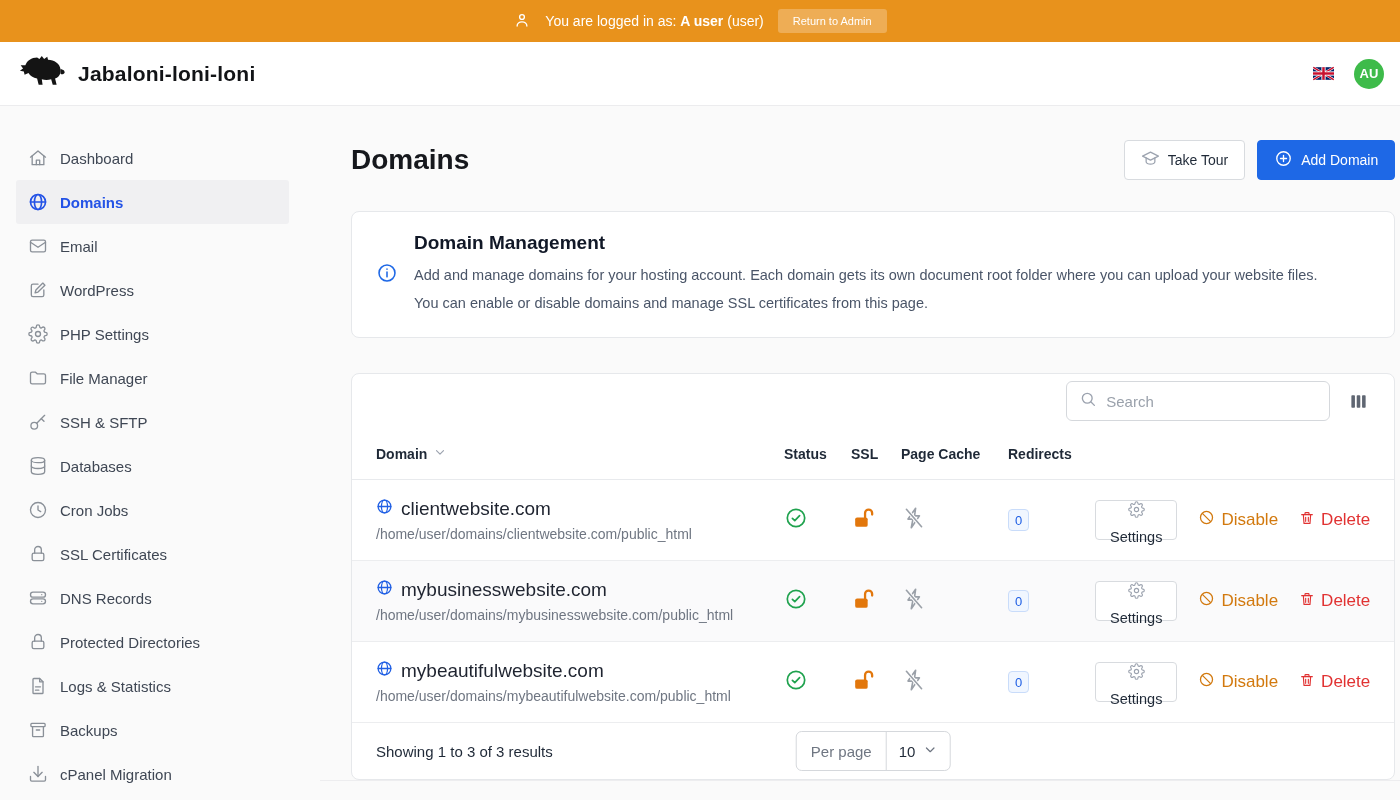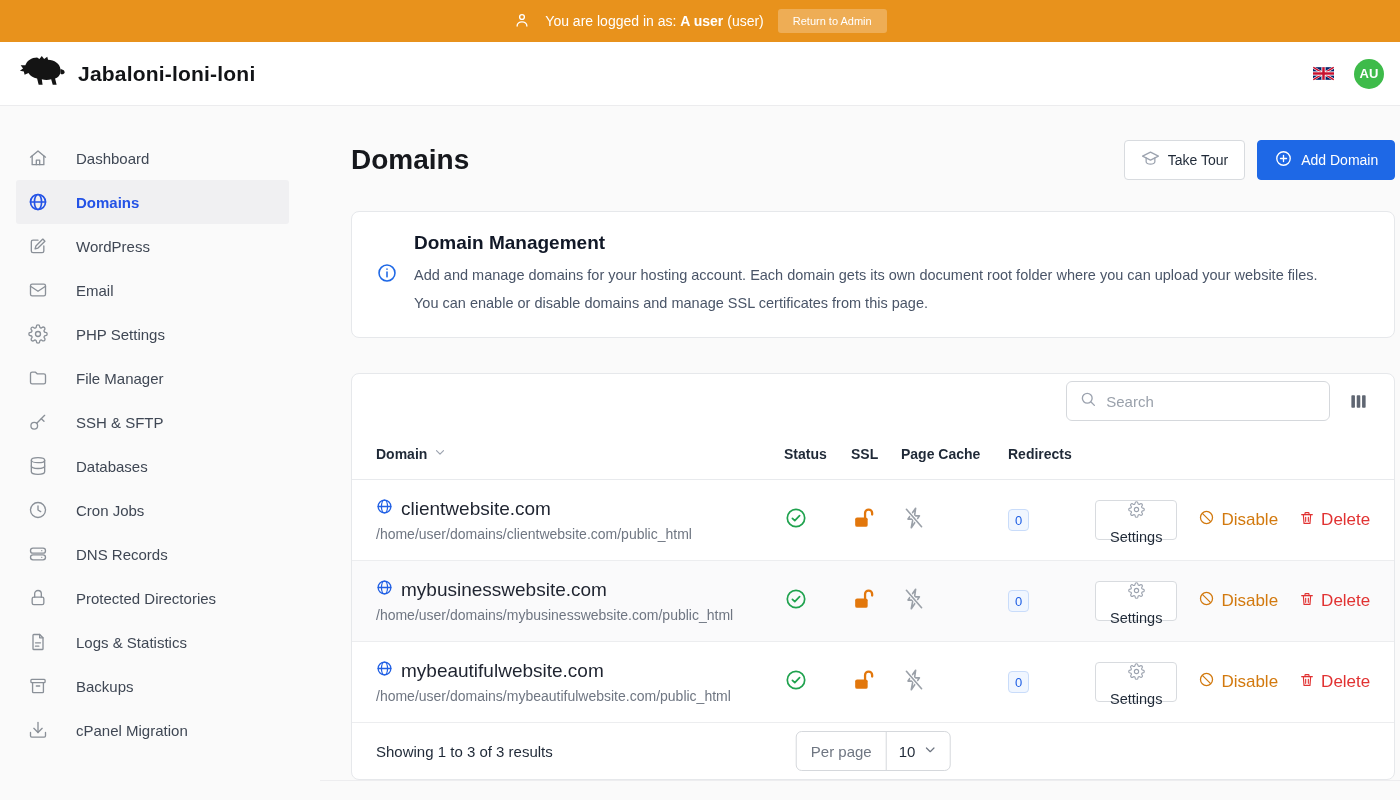--- a/index.html
+++ b/index.html
@@ -21,21 +21,21 @@
   .brand-title { font-size:21px; font-weight:800; color:#121417; letter-spacing:.2px; }
   .topbar-right { margin-left:auto; display:flex; align-items:center; gap:20px; }
   .flag { width:21px; height:15px; border-radius:2px; overflow:hidden; display:block; }
   .avatar { width:30px; height:30px; border-radius:50%; background:#3EBB4A; color:#fff;
     font-size:13px; font-weight:700; display:flex; align-items:center; justify-content:center; cursor:pointer; }
 
   
   .layout { display:flex; height:694px; }
   .sidebar { width:320px; flex:0 0 320px; padding-top:30px; }
   .side-item { height:44px; margin:0 31px 0 16px; padding-left:12px; border-radius:3px;
-    display:flex; align-items:center; gap:28px; font-size:15px; color:#3F4754; cursor:pointer; }
+    display:flex; align-items:center; gap:12px; font-size:15px; color:#3F4754; cursor:pointer; }
   .side-item .ic { width:20px; height:20px; display:flex; }
   .side-item svg { stroke:#8A9098; }
   .side-item.active { background:#F0F0F2; color:#2453E6; font-weight:600; }
   .side-item.active svg { stroke:#2453E6; }
 
   .main { flex:1; padding:34px 31px 0 31px; position:relative; }
 
   
   .page-head { display:flex; align-items:center; margin-bottom:31px; }
   .page-title { font-size:28px; font-weight:800; color:#16181D; }
@@ -158,34 +158,34 @@
             <circle cx="12" cy="12" r="9"></circle>
             <path d="M3 12h18"></path>
             <ellipse cx="12" cy="12" rx="4.3" ry="9"></ellipse>
           </svg>
         </span>
       <span>Domains</span>
     </div>
     <div class="side-item">
       <span class="ic">
           <svg width="20" height="20" viewBox="0 0 24 24" fill="none" stroke-width="1.6" stroke-linecap="round" stroke-linejoin="round">
+            <rect x="3" y="5" width="18" height="14" rx="2"></rect>
+            <path d="M3 7.5l9 6 9-6"></path>
+          </svg>
+        </span>
+      <span>Email</span>
+    </div>
+    <div class="side-item">
+      <span class="ic">
+          <svg width="20" height="20" viewBox="0 0 24 24" fill="none" stroke-width="1.6" stroke-linecap="round" stroke-linejoin="round">
             <path d="M12 5H6a2 2 0 0 0-2 2v11a2 2 0 0 0 2 2h11a2 2 0 0 0 2-2v-6"></path>
             <path d="M17.8 3.7l2.5 2.5L12 14.5l-3.5 1 1-3.5z"></path>
           </svg>
         </span>
       <span>WordPress</span>
-    </div>
-    <div class="side-item">
-      <span class="ic">
-          <svg width="20" height="20" viewBox="0 0 24 24" fill="none" stroke-width="1.6" stroke-linecap="round" stroke-linejoin="round">
-            <rect x="3" y="5" width="18" height="14" rx="2"></rect>
-            <path d="M3 7.5l9 6 9-6"></path>
-          </svg>
-        </span>
-      <span>Email</span>
     </div>
     <div class="side-item">
       <span class="ic">
           <svg width="20" height="20" viewBox="0 0 24 24" fill="none" stroke-width="1.6" stroke-linecap="round" stroke-linejoin="round">
             <circle cx="12" cy="12" r="3"></circle>
             <path d="M19.4 15a1.65 1.65 0 0 0 .33 1.82l.06.06a2 2 0 1 1-2.83 2.83l-.06-.06a1.65 1.65 0 0 0-1.82-.33 1.65 1.65 0 0 0-1 1.51V21a2 2 0 1 1-4 0v-.09a1.65 1.65 0 0 0-1-1.51 1.65 1.65 0 0 0-1.82.33l-.06.06a2 2 0 1 1-2.83-2.83l.06-.06a1.65 1.65 0 0 0 .33-1.82 1.65 1.65 0 0 0-1.51-1H3a2 2 0 1 1 0-4h.09a1.65 1.65 0 0 0 1.51-1 1.65 1.65 0 0 0-.33-1.82l-.06-.06a2 2 0 1 1 2.83-2.83l.06.06a1.65 1.65 0 0 0 1.82.33H9a1.65 1.65 0 0 0 1-1.51V3a2 2 0 1 1 4 0v.09a1.65 1.65 0 0 0 1 1.51 1.65 1.65 0 0 0 1.82-.33l.06-.06a2 2 0 1 1 2.83 2.83l-.06.06a1.65 1.65 0 0 0-.33 1.82V9a1.65 1.65 0 0 0 1.51 1H21a2 2 0 1 1 0 4h-.09a1.65 1.65 0 0 0-1.51 1z"></path>
           </svg>
         </span>
       <span>PHP Settings</span>
     </div>
@@ -218,20 +218,29 @@
       <span>Databases</span>
     </div>
     <div class="side-item">
       <span class="ic">
           <svg width="20" height="20" viewBox="0 0 24 24" fill="none" stroke-width="1.6" stroke-linecap="round">
             <circle cx="12" cy="12" r="9"></circle>
             <path d="M12 7v5l3.2 2"></path>
           </svg>
         </span>
       <span>Cron Jobs</span>
+    </div>
+    <div class="side-item">
+      <span class="ic">
+          <svg width="20" height="20" viewBox="0 0 24 24" fill="none" stroke-width="1.6" stroke-linecap="round" stroke-linejoin="round">
+            <rect x="5" y="11" width="14" height="9" rx="2"></rect>
+            <path d="M8 11V7a4 4 0 0 1 8 0v4"></path>
+          </svg>
+        </span>
+      <span>SSL Certificates</span>
     </div>
     <div class="side-item">
       <span class="ic">
           <svg width="20" height="20" viewBox="0 0 24 24" fill="none" stroke-width="1.6" stroke-linecap="round">
             <rect x="3" y="5" width="18" height="6" rx="3"></rect>
             <rect x="3" y="13" width="18" height="6" rx="3"></rect>
             <path d="M16.5 8h.01M16.5 16h.01"></path>
           </svg>
         </span>
       <span>DNS Records</span>

